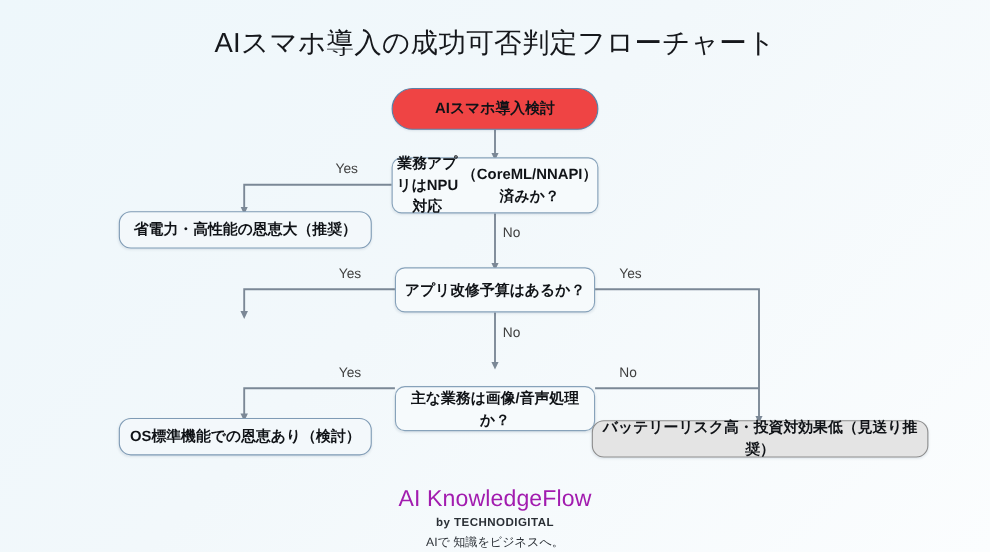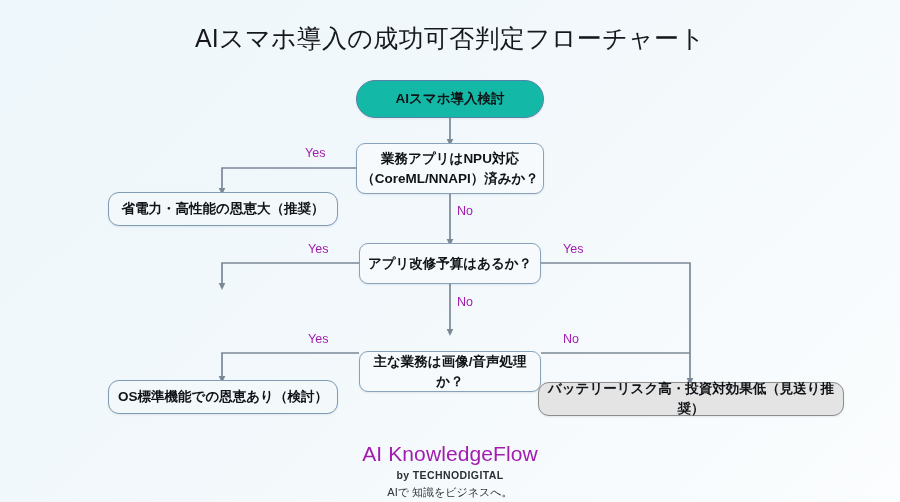--- a/index.html
+++ b/index.html
@@ -47,42 +47,42 @@
     font-weight: bold;
     color: #101317;
     line-height: 1.45;
     border: 1.6px solid #7f9bb5;
     background: #f4f8fb;
     border-radius: 9px;
     box-shadow: 0 1px 2px rgba(40,70,100,0.10);
   }
   .node.start {
     border-radius: 26px;
-    background: #14b8a6;
+    background: #ef4444;
     border-color: #5a82a8;
   }
   .node.decision {
     background: #f6fafc;
     border-color: #87a2ba;
   }
   .node.outcome {
     background: #f3f8fb;
     border-color: #7f9bb5;
     border-radius: 11px;
   }
   .node.terminal-gray {
     background: #e4e4e4;
     border-color: #8d8d8d;
     border-radius: 11px;
   }
   .edge-label {
     position: absolute;
     font-size: 12.5px;
     font-weight: normal;
-    color: #a21caf;
+    color: #404040;
     white-space: nowrap;
   }
   #footer {
     position: absolute;
     left: 0;
     width: 900px;
     text-align: center;
   }
   #brand {
     font-size: 21px;
@@ -133,21 +133,21 @@
       <path d="M359,353 L222,353 L222,380" marker-end="url(#arrow)"></path>
 
       <path d="M541,353 L690,353"></path>
     </g>
   </svg>
 
   <div class="node start" style="left:356px; top:80px; width:188px; height:38px;">
     <span>AIスマホ導入検討</span>
   </div>
 
-  <div class="node decision" style="left:356px; top:143px; width:188px; height:51px; flex-direction:column;">
+  <div class="node decision" style="left:356px; top:143px; width:188px; height:51px; flex-direction:row;">
     <span>業務アプリはNPU対応</span>
     <span>（CoreML/NNAPI）済みか？</span>
   </div>
 
   <div class="node outcome" style="left:108px; top:192px; width:230px; height:34px;">
     <span>省電力・高性能の恩恵大（推奨）</span>
   </div>
 
   <div class="node decision" style="left:359px; top:243px; width:182px; height:41px;">
     <span>アプリ改修予算はあるか？</span>

